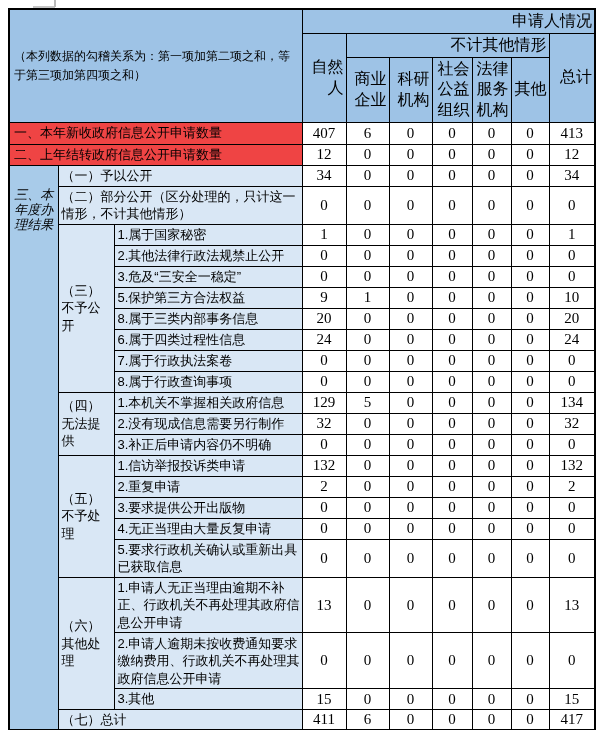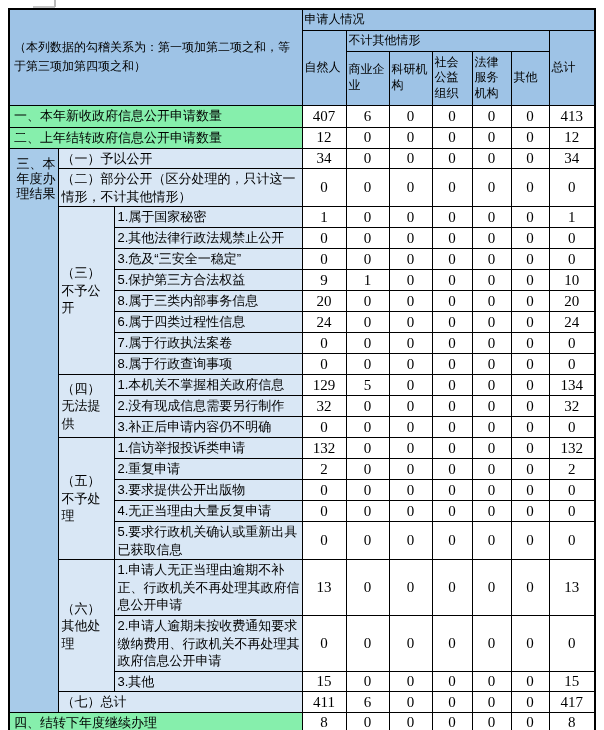--- a/index.html
+++ b/index.html
@@ -3,26 +3,26 @@
 <meta charset="utf-8">
 <style>
   html,body{margin:0;padding:0;background:#fff;}
   .stage{position:relative;width:604px;height:730px;background:#ffffff;
          font-family:"Liberation Sans",sans-serif;color:#000;overflow:hidden;}
   .artifact-h{position:absolute;left:33px;top:6px;width:22px;height:2px;background:#c6c6c6;}
   .artifact-v{position:absolute;left:54px;top:0;width:2px;height:7px;background:#b9b9b9;}
   table.report{position:absolute;left:8px;top:8px;width:588px;border-collapse:collapse;
                table-layout:fixed;border:2px solid #000;}
   td{border:1px solid #000;padding:1px 2px;overflow:hidden;vertical-align:middle;word-break:break-all;}
-  .hdr{background:#9EC3E6;text-align:left;font-size:12px;line-height:1.3;}
+  .hdr{background:#9EC3E6;text-align:right;font-size:16px;line-height:1.3;}
   .note{background:#9EC3E6;font-size:12px;line-height:1.6;padding:2px 4px;}
-  .top{background:#86efac;font-size:13px;padding-left:4px;}
+  .top{background:#ef4444;font-size:13px;padding-left:4px;}
   .sub{background:#D9E7F5;font-size:13px;line-height:1.35;padding-left:3px;}
-  .vlab{background:#A8CBE9;font-size:13px;line-height:15px;text-align:right;
-        vertical-align:top;padding-top:7px;}
+  .vlab{background:#A8CBE9;font-size:13px;line-height:15px;text-align:center;
+        vertical-align:top;padding-top:21px;font-style:italic;}
   .num{background:#ffffff;font-family:"Liberation Serif",serif;font-size:15px;
        text-align:center;padding:0;}
   tr.rh18{height:18px}tr.rh19{height:19px}tr.rh20{height:20px}tr.rh21{height:21px}
   tr.rh22{height:22px}tr.rh36{height:36px}tr.rh37{height:37px}tr.rh54{height:54px}
   tr.rh55{height:55px}tr.rh56{height:56px}
 </style>
 </head>
 <body>
 
 <div class="stage">

